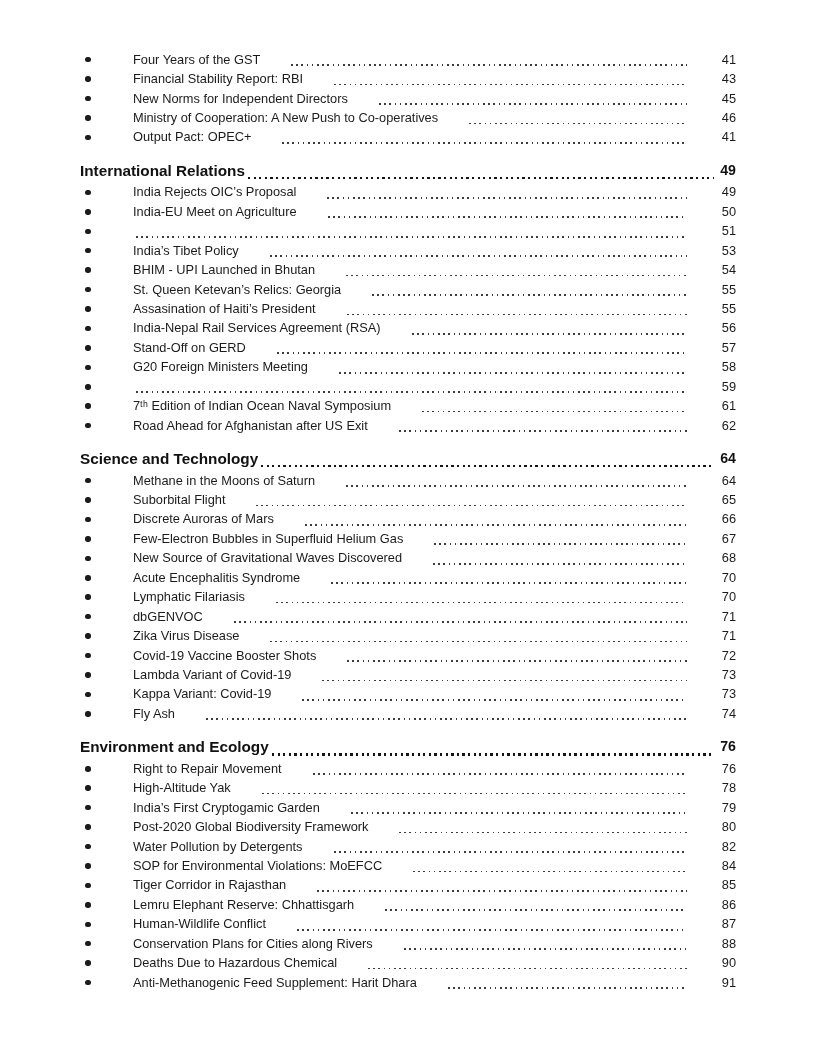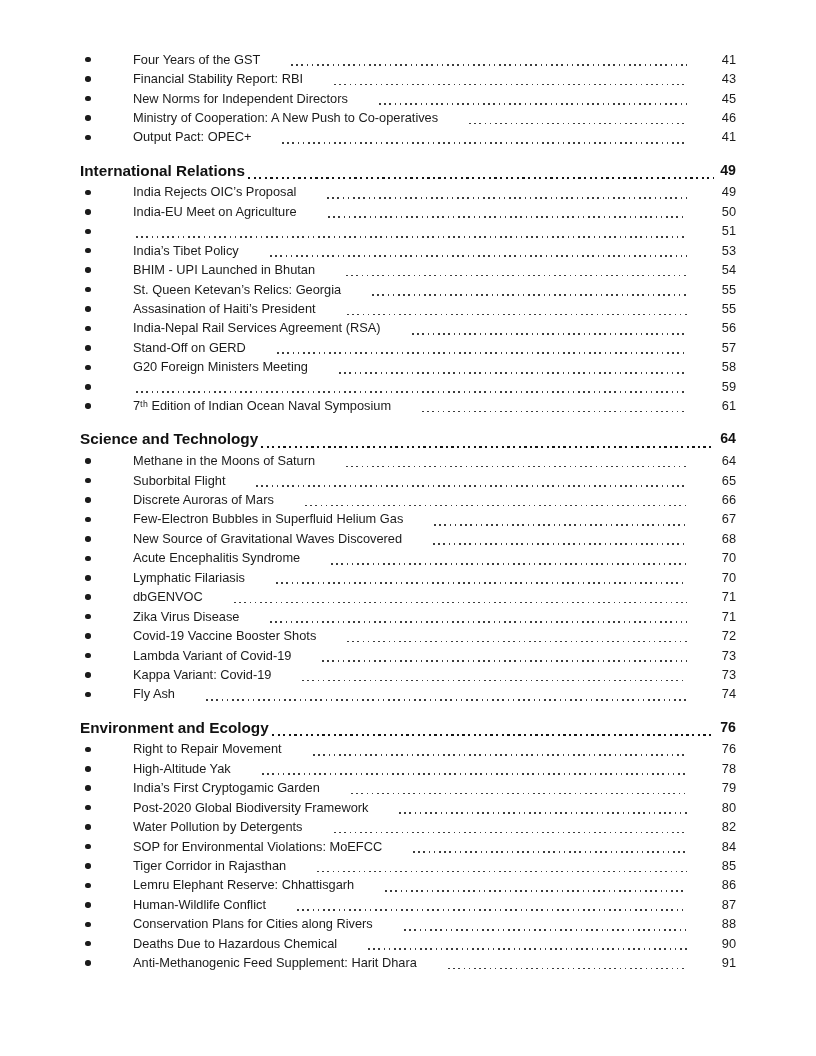--- a/index.html
+++ b/index.html
@@ -188,20 +188,26 @@
     <span class="bullet"></span>
     <span class="leader"></span>
     <span class="pagenum">59</span>
   </div>
             <div class="toc-item">
     <span class="bullet"></span>
     <span class="label">7ᵗʰ Edition of Indian Ocean Naval Symposium</span>
     <span class="leader"></span>
     <span class="pagenum">61</span>
   </div>
+            <div class="toc-item">
+    <span class="bullet"></span>
+    <span class="label">Road Ahead for Afghanistan after US Exit</span>
+    <span class="leader"></span>
+    <span class="pagenum">62</span>
+  </div>
           </div>
   </div>
         <div class="toc-section">
     <div class="toc-heading">
       <span class="h-label">Science and Technology</span>
       <span class="h-leader"></span>
       <span class="h-pagenum">64</span>
     </div>
     <div class="items">
             <div class="toc-item">

